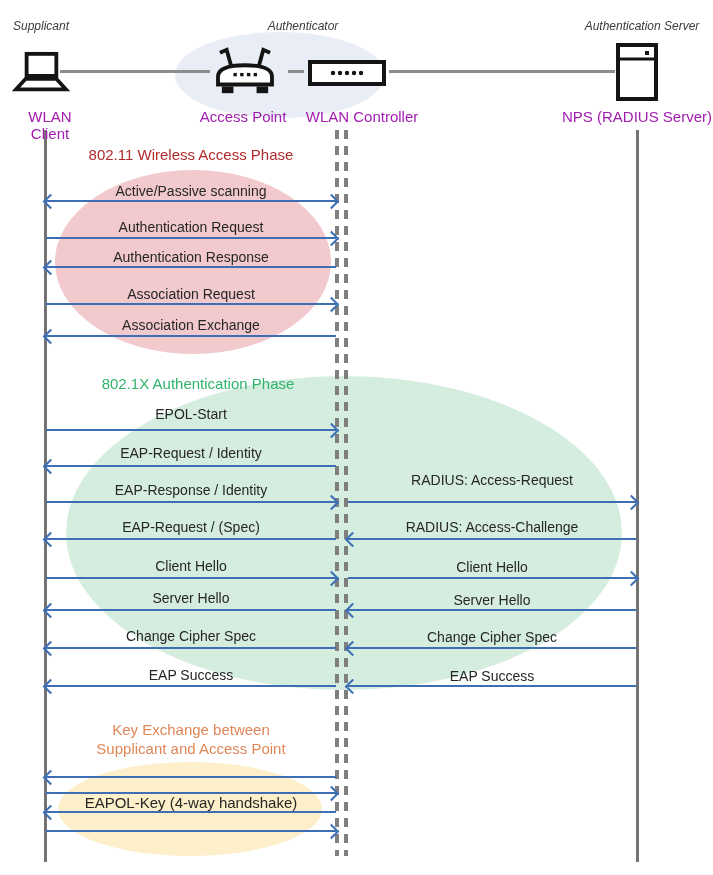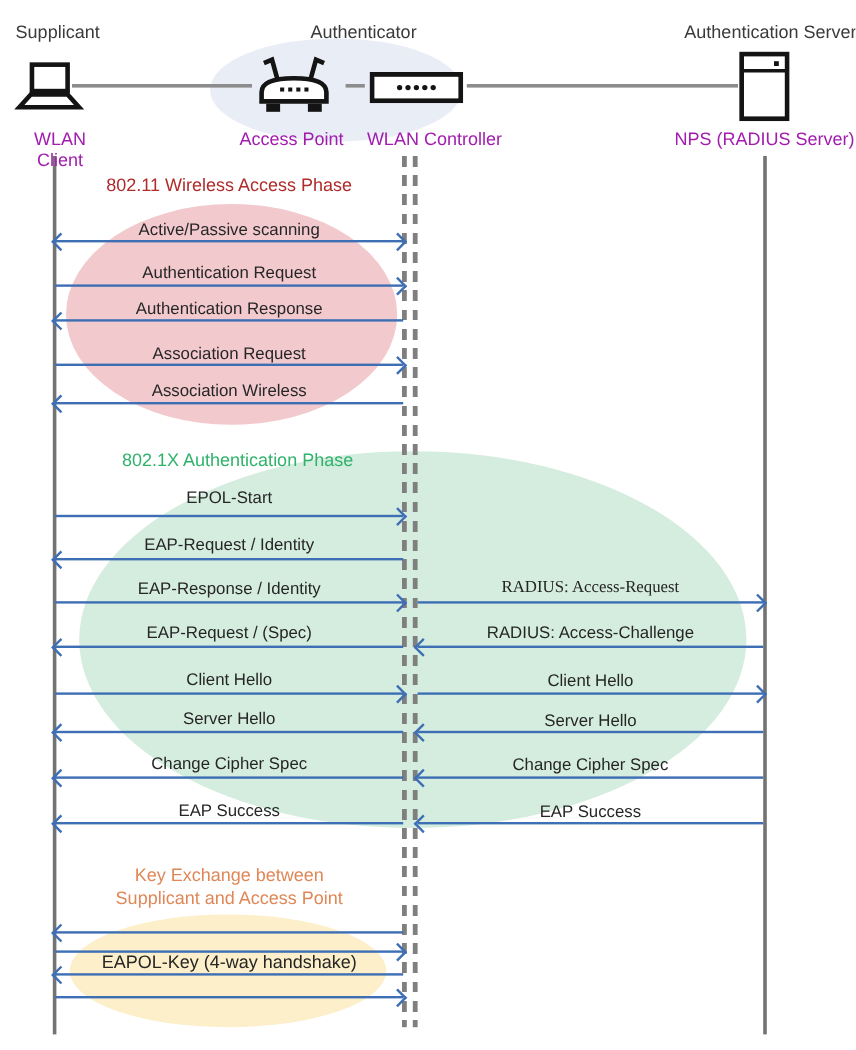--- a/index.html
+++ b/index.html
@@ -12,21 +12,21 @@
   .el-phase1{left:55px;top:170px;width:276px;height:184px;background:#F2C9CC;}
   .el-phase2{left:66px;top:376px;width:556px;height:314px;background:#D5EDDF;}
   .el-phase3{left:58px;top:762px;width:264px;height:94px;background:#FCEFC9;}
 
   
   .lifeline{position:absolute;top:130px;width:3px;height:732px;background:#737373;z-index:1;}
   .dashline{position:absolute;top:130px;width:4px;height:726px;z-index:1;
     background:repeating-linear-gradient(to bottom,#7F7F7F 0 9px,transparent 9px 16px);}
 
   
-  .role-label{position:absolute;top:19px;font-size:15px;color:#3A3A3A;z-index:2;}
+  .role-label{position:absolute;top:19px;font-size:12px;color:#3A3A3A;z-index:2;font-style:italic;}
   .node-label{position:absolute;top:108px;font-size:15px;color:#a21caf;text-align:center;z-index:2;}
   .connector{position:absolute;top:70px;height:3px;background:#8C8C8C;z-index:1;}
   .icon{position:absolute;z-index:2;}
 
   
   .msg{position:absolute;font-size:14px;color:#262626;text-align:center;height:18px;
     line-height:18px;z-index:2;white-space:nowrap;}
   .msg.seg-l{left:45px;width:292px;}
   .msg.seg-r{left:347px;width:290px;}
   .msg.big{font-size:15px;}
@@ -123,21 +123,21 @@
 
   <div class="msg seg-l" style="top:218px;">Authentication Request</div>
   <div class="arrow seg-l dir-right" style="top:237px;"></div>
 
   <div class="msg seg-l" style="top:248px;">Authentication Response</div>
   <div class="arrow seg-l dir-left" style="top:266px;"></div>
 
   <div class="msg seg-l" style="top:285px;">Association Request</div>
   <div class="arrow seg-l dir-right" style="top:303px;"></div>
 
-  <div class="msg seg-l" style="top:316px;">Association Wireless</div>
+  <div class="msg seg-l" style="top:316px;">Association Exchange</div>
   <div class="arrow seg-l dir-left" style="top:335px;"></div>
 
   <div class="msg seg-l" style="top:405px;">EPOL-Start</div>
   <div class="arrow seg-l dir-right" style="top:429px;"></div>
 
   <div class="msg seg-l" style="top:444px;">EAP-Request / Identity</div>
   <div class="arrow seg-l dir-left" style="top:465px;"></div>
 
   <div class="msg seg-l" style="top:481px;">EAP-Response / Identity</div>
   <div class="arrow seg-l dir-right" style="top:501px;"></div>
@@ -150,21 +150,21 @@
 
   <div class="msg seg-l" style="top:589px;">Server Hello</div>
   <div class="arrow seg-l dir-left" style="top:609px;"></div>
 
   <div class="msg seg-l" style="top:627px;">Change Cipher Spec</div>
   <div class="arrow seg-l dir-left" style="top:647px;"></div>
 
   <div class="msg seg-l" style="top:666px;">EAP Success</div>
   <div class="arrow seg-l dir-left" style="top:685px;"></div>
 
-  <div class="msg seg-r" style="top:481px;font-family:Liberation Serif, serif;">RADIUS: Access-Request</div>
+  <div class="msg seg-r" style="top:471px;">RADIUS: Access-Request</div>
   <div class="arrow seg-r dir-right" style="top:501px;"></div>
 
   <div class="msg seg-r" style="top:518px;">RADIUS: Access-Challenge</div>
   <div class="arrow seg-r dir-left" style="top:538px;"></div>
 
   <div class="msg seg-r" style="top:558px;">Client Hello</div>
   <div class="arrow seg-r dir-right" style="top:577px;"></div>
 
   <div class="msg seg-r" style="top:591px;">Server Hello</div>
   <div class="arrow seg-r dir-left" style="top:609px;"></div>

